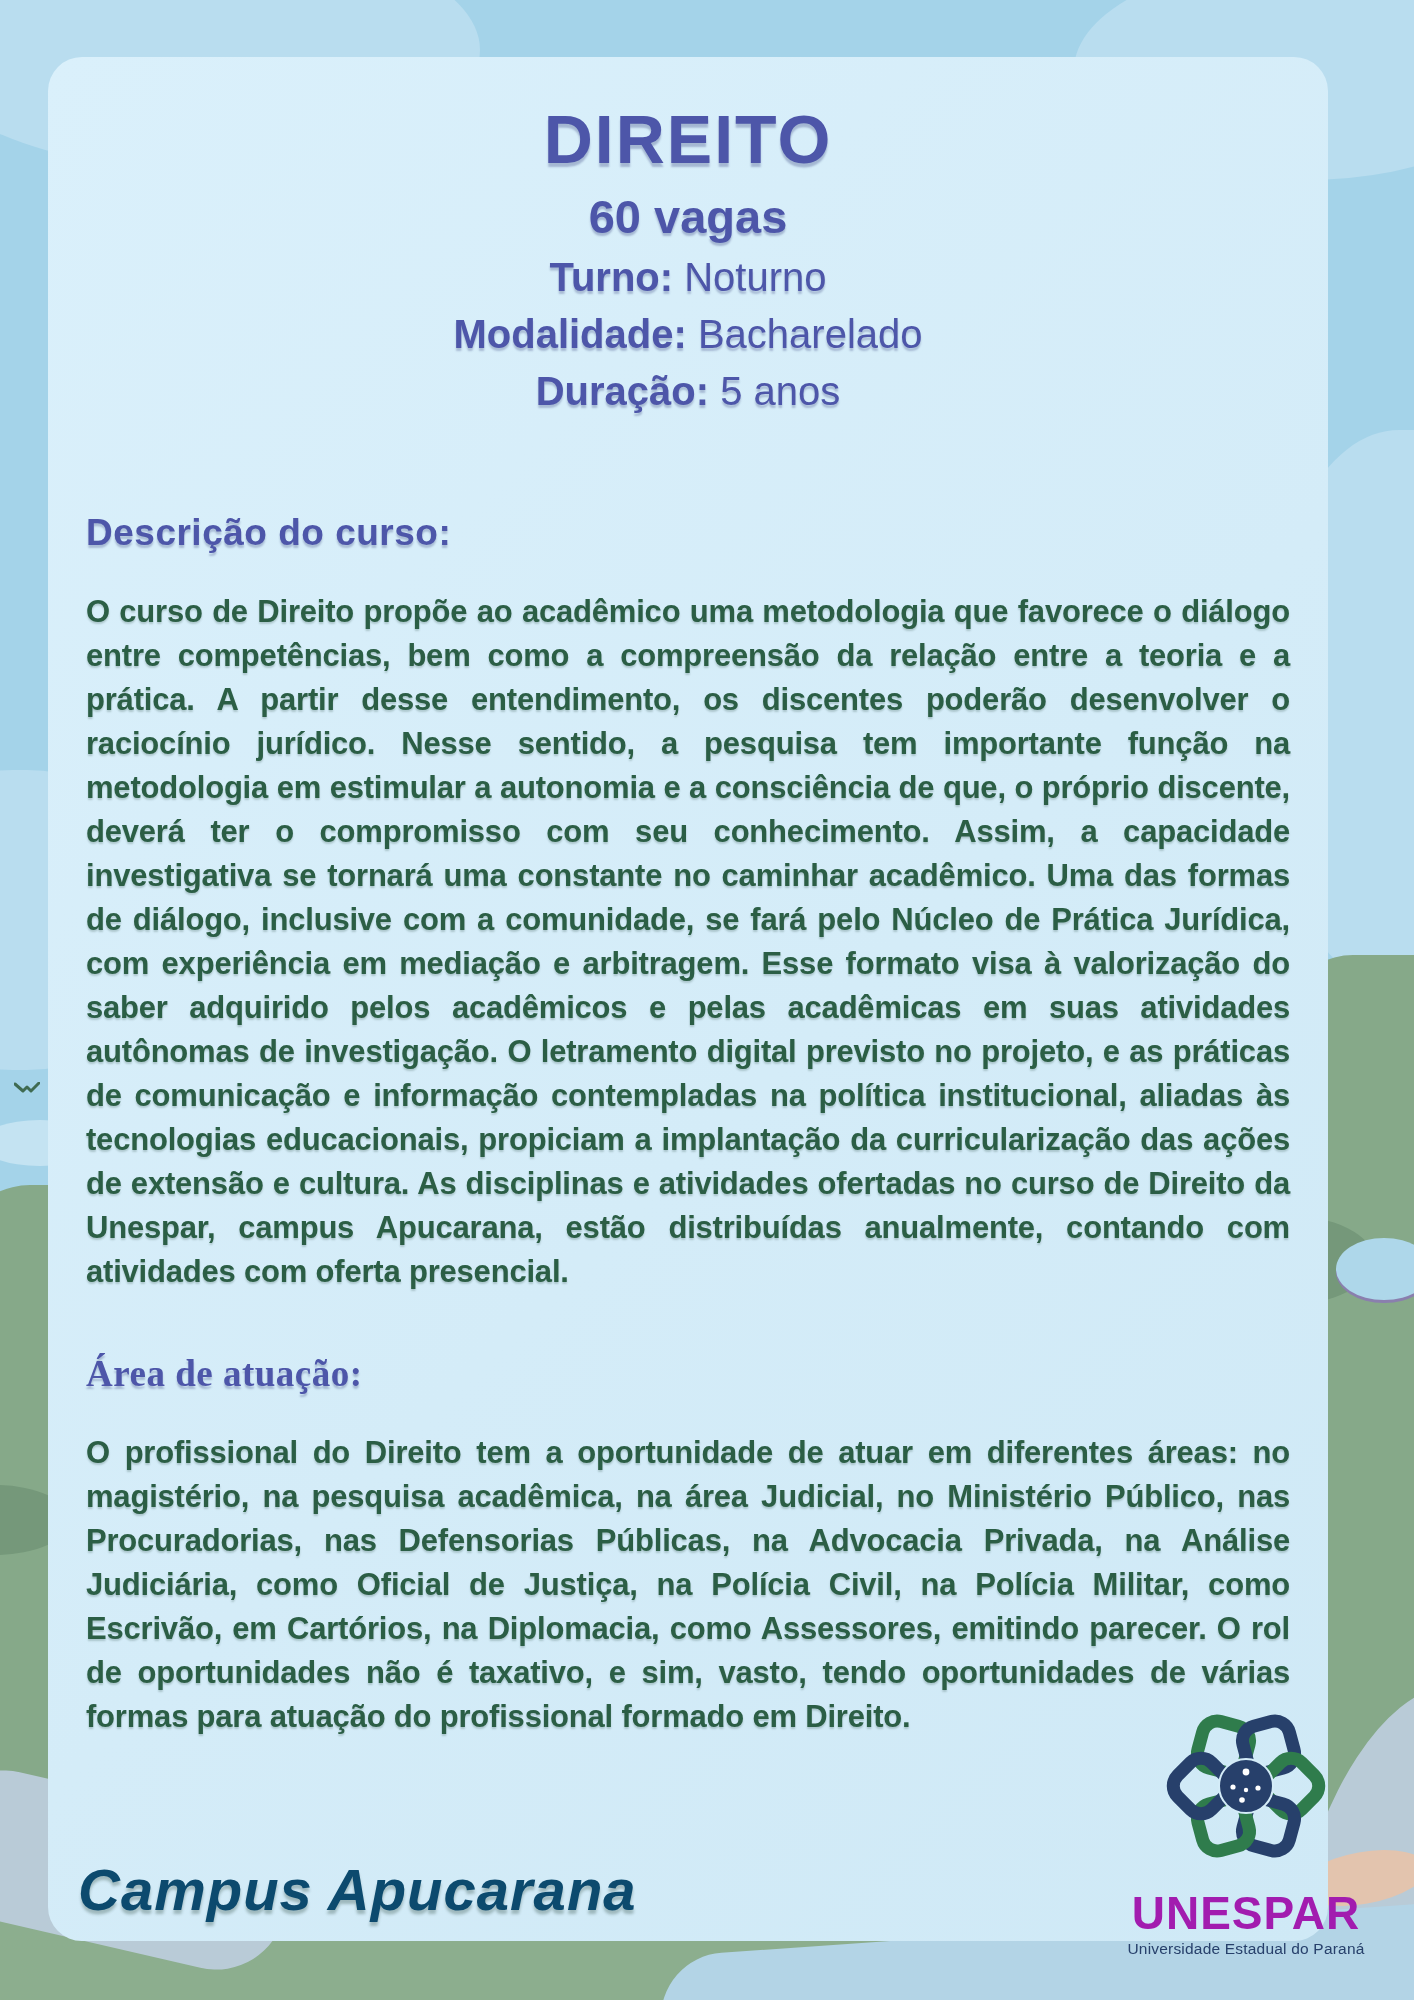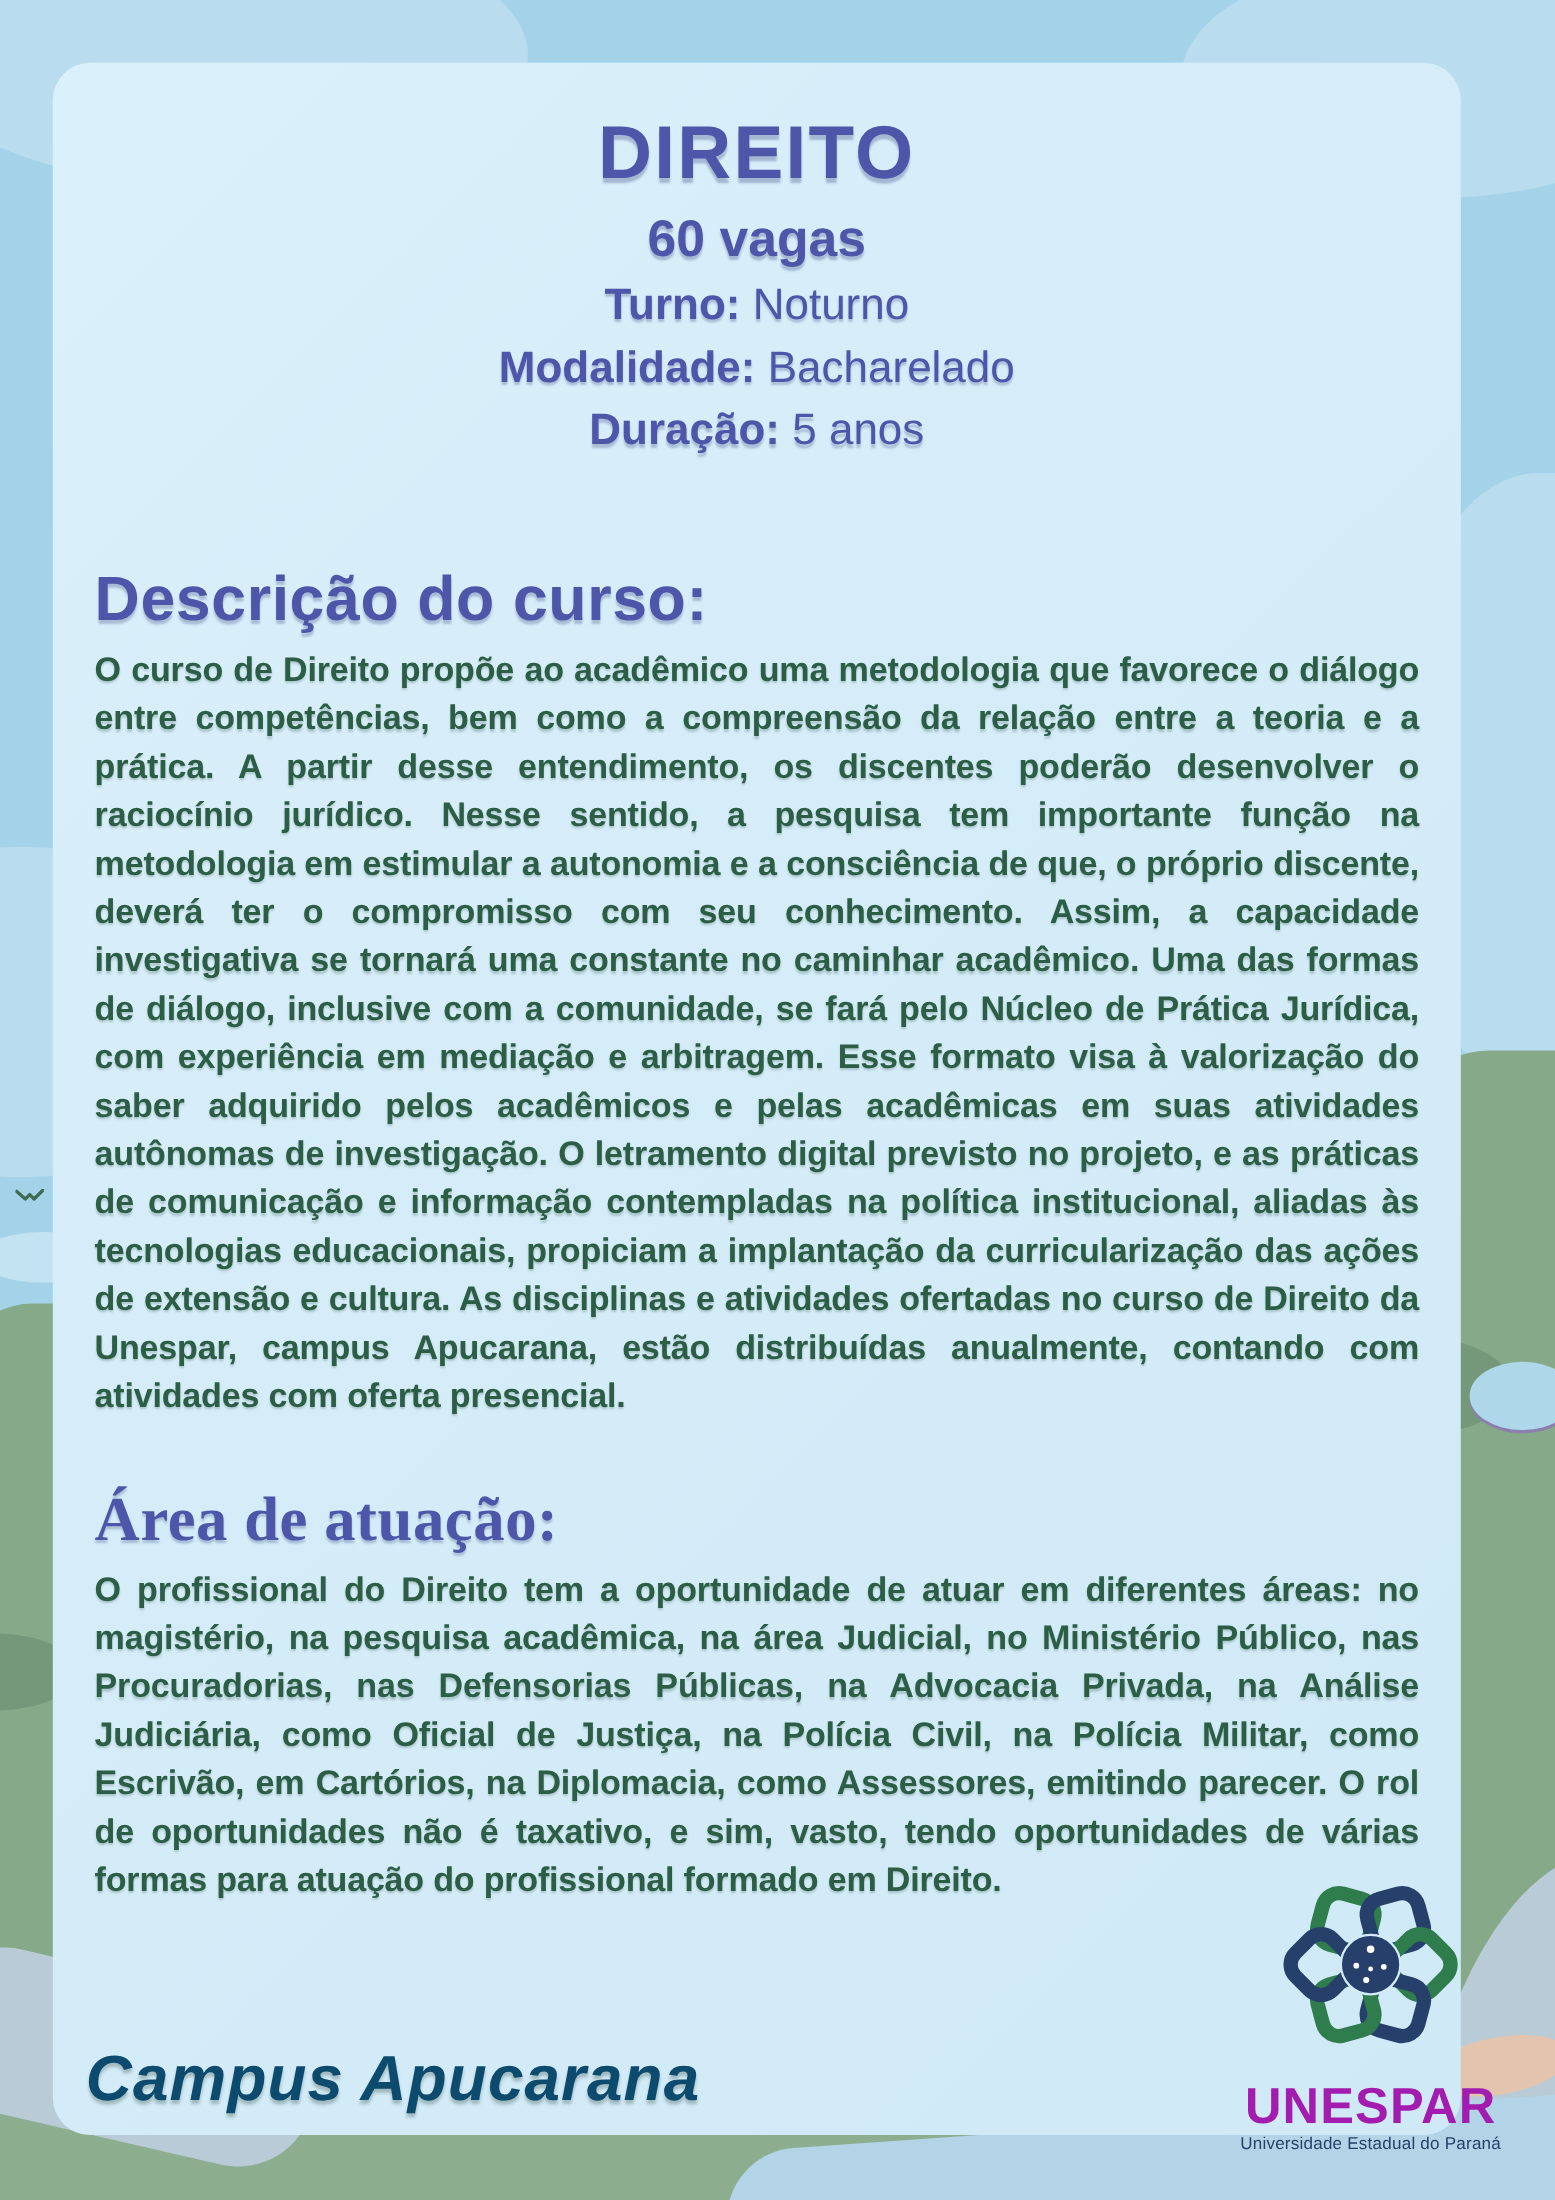--- a/index.html
+++ b/index.html
@@ -51,27 +51,27 @@
   .vacancies{
     font-size:47px;font-weight:bold;margin-top:16px;
     text-shadow:0 3px 2px rgba(47,56,120,.30);
   }
   .info-line{
     font-size:40px;margin-top:10px;line-height:1.18;
     text-shadow:0 3px 2px rgba(47,56,120,.28);
   }
   .info-line .lbl{font-weight:bold;}
   .sec-heading{
-    color:#4d56a9;font-size:57px;font-weight:bold;letter-spacing:.5px;
+    color:#4d56a9;font-size:37px;font-weight:bold;letter-spacing:.5px;
     text-shadow:0 3px 2px rgba(47,56,120,.28);
   }
   .sec-heading.h1{margin-top:96px;}
   .sec-heading.h2{margin-top:58px;font-family:Liberation Serif, serif;}
   .sec-body{
-    margin-top:9px;color:#2b5e45;font-size:31px;font-weight:bold;
+    margin-top:36px;color:#2b5e45;font-size:31px;font-weight:bold;
     line-height:44px;text-align:justify;letter-spacing:-0.2px;
     text-shadow:0 2px 2px rgba(25,60,45,.22);
   }
   
   .campus{
     position:absolute;left:78px;top:1856px;
     font-size:58px;font-weight:bold;font-style:italic;
     color:#0c4a6e;letter-spacing:1px;
     text-shadow:0 4px 3px rgba(20,50,35,.28);
   }

